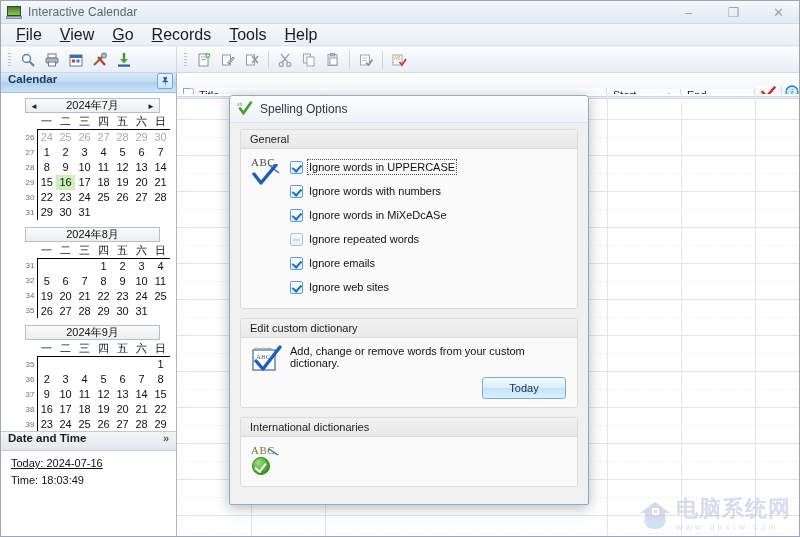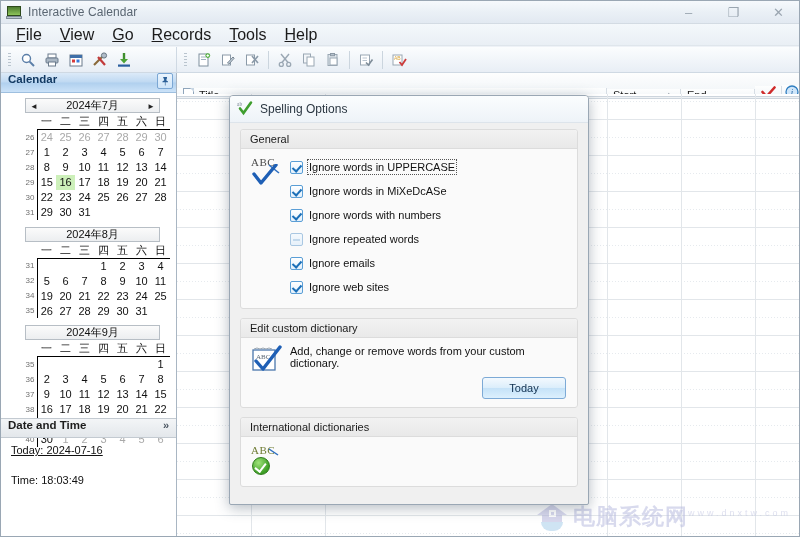--- a/index.html
+++ b/index.html
@@ -129,21 +129,21 @@
   table.cal th.dow { border-bottom: 1px solid #000; color: #111; }
   table.cal td.wk, table.cal th.wk {
     width: 14px; font-size: 8px; color: #707070; text-align: right; padding-right: 2px;
     border-right: 1px solid #000; border-bottom: none;
   }
   table.cal th.wk { border-bottom: none; border-right: none; }
   table.cal td.other { color: #a9a9a9; }
   table.cal td.today { background: #cdf0ba; }
 
   .dt-body { padding: 6px 0 0 10px; font-size: 11px; color: #111; }
-  .dt-today { text-decoration: underline; margin-bottom: 18px; }
+  .dt-today { text-decoration: underline; margin-bottom: 5px; }
 
   
   .main {
     position: absolute; left: 176px; top: 72px; width: 624px; height: 465px;
     background: #ffffff;
   }
   .col-header {
     display: flex; height: 29px; align-items: flex-end;
     background: linear-gradient(to bottom,#fdfefe,#eef2f6);
     border-bottom: 1px solid #c3ccd5;
@@ -187,21 +187,21 @@
     position: absolute; left: 5px; top: 12px; width: 20px; height: 9px; background: #b9b9e0;
   }
   .wm-logo .win {
     position: absolute; left: 12px; top: 8px; width: 7px; height: 7px;
     border: 2px solid #fff;
   }
   .wm-logo .wave {
     position: absolute; left: 4px; top: 20px; width: 22px; height: 9px;
     background: #a9cfea; border-radius: 0 0 11px 11px;
   }
-  .wm-text { display: flex; flex-direction: row; }
+  .wm-text { display: flex; flex-direction: column; }
   .wm-cn { font-size: 22px; font-weight: bold; color: #b9bce0; letter-spacing: 1px; line-height: 1; }
   .wm-url { font-size: 9px; color: #c3c6e2; letter-spacing: 3px; margin-top: 2px; }
 
   
   .dialog {
     position: absolute; left: 228px; top: 94px; width: 360px; height: 410px;
     background: #f0f0f0;
     border: 1px solid #9aa7b4; border-radius: 4px 4px 2px 2px;
     box-shadow: 0 3px 14px rgba(40,60,80,.35);
     overflow: hidden;
@@ -771,25 +771,25 @@
                 <path d="M2 10 L9 19 L24 1" stroke="#1e5fb5" stroke-width="3.4" fill="none" stroke-linecap="round" stroke-linejoin="round"></path>
               </svg>
           </div>
           <div class="opts">
             <div class="opt-row focused">
               <span class="cb checked"></span>
               <span class="opt-label">Ignore words in UPPERCASE</span>
             </div>
             <div class="opt-row">
               <span class="cb checked"></span>
-              <span class="opt-label">Ignore words in MiXeDcASe</span>
+              <span class="opt-label">Ignore words with numbers</span>
             </div>
             <div class="opt-row">
               <span class="cb checked"></span>
-              <span class="opt-label">Ignore words with numbers</span>
+              <span class="opt-label">Ignore words in MiXeDcASe</span>
             </div>
             <div class="opt-row">
               <span class="cb unchecked"></span>
               <span class="opt-label">Ignore repeated words</span>
             </div>
             <div class="opt-row">
               <span class="cb checked"></span>
               <span class="opt-label">Ignore emails</span>
             </div>
             <div class="opt-row">

